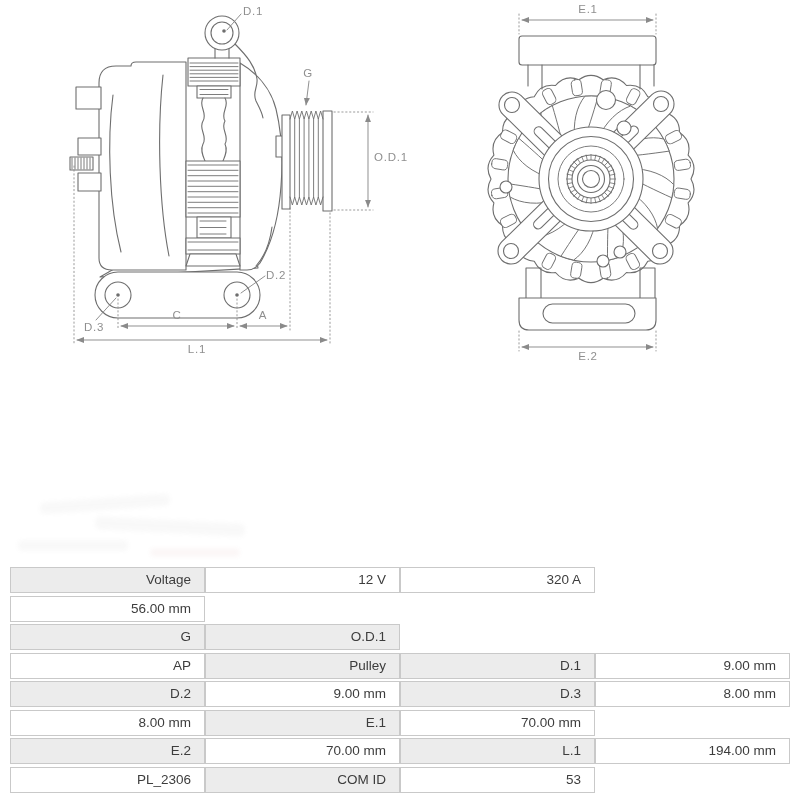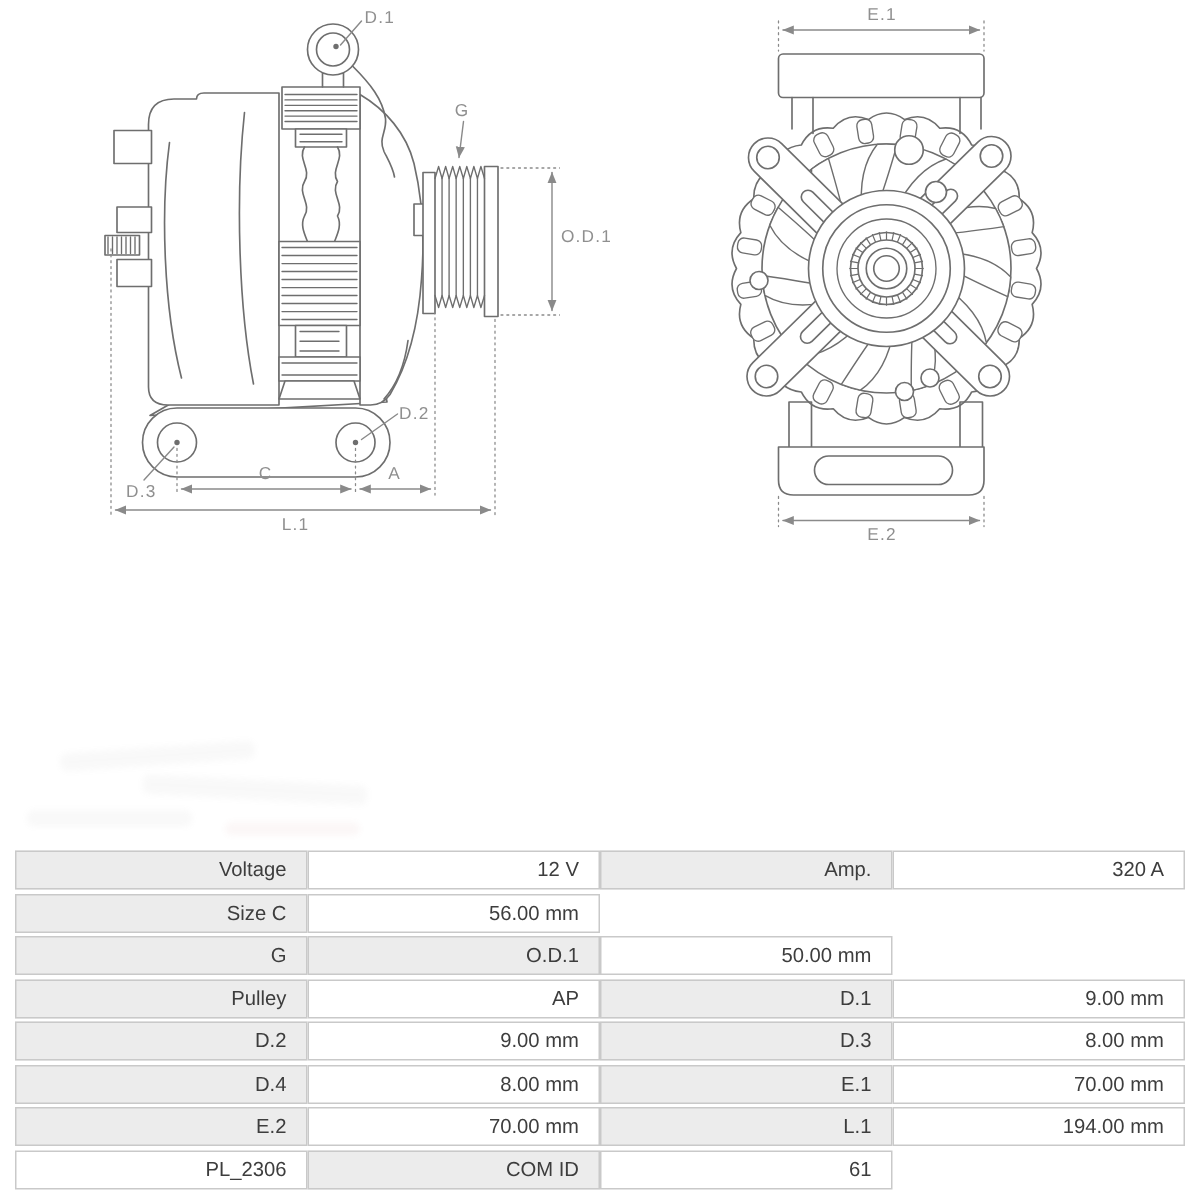--- a/index.html
+++ b/index.html
@@ -283,54 +283,50 @@
 
 <div class="wm" style="left:40px;top:498px;width:130px;height:12px;transform:rotate(-4deg)"></div>
 <div class="wm" style="left:95px;top:520px;width:150px;height:13px;transform:rotate(3deg)"></div>
 <div class="wm" style="left:18px;top:540px;width:110px;height:11px"></div>
 <div class="wm red" style="left:150px;top:548px;width:90px;height:9px"></div>
 
 <div class="spec-table">
   <div class="spec-row">
     <div class="cell lab">Voltage</div>
     <div class="cell val">12 V</div>
-    <div class="cell lab">Amp.</div>
     <div class="cell val">320 A</div>
   </div>
   <div class="spec-row">
-    <div class="cell lab">Size C</div>
     <div class="cell val">56.00 mm</div>
   </div>
   <div class="spec-row">
     <div class="cell lab">G</div>
     <div class="cell lab">O.D.1</div>
-    <div class="cell val">50.00 mm</div>
-  </div>
-  <div class="spec-row">
+  </div>
+  <div class="spec-row">
+    <div class="cell val">AP</div>
     <div class="cell lab">Pulley</div>
-    <div class="cell val">AP</div>
     <div class="cell lab">D.1</div>
     <div class="cell val">9.00 mm</div>
   </div>
   <div class="spec-row">
     <div class="cell lab">D.2</div>
     <div class="cell val">9.00 mm</div>
     <div class="cell lab">D.3</div>
     <div class="cell val">8.00 mm</div>
   </div>
   <div class="spec-row">
-    <div class="cell lab">D.4</div>
     <div class="cell val">8.00 mm</div>
     <div class="cell lab">E.1</div>
     <div class="cell val">70.00 mm</div>
   </div>
   <div class="spec-row">
     <div class="cell lab">E.2</div>
     <div class="cell val">70.00 mm</div>
     <div class="cell lab">L.1</div>
     <div class="cell val">194.00 mm</div>
   </div>
   <div class="spec-row">
     <div class="cell val">PL_2306</div>
     <div class="cell lab">COM ID</div>
-    <div class="cell val">61</div>
+    <div class="cell val">53</div>
   </div>
 </div>
 
 </body></html>

